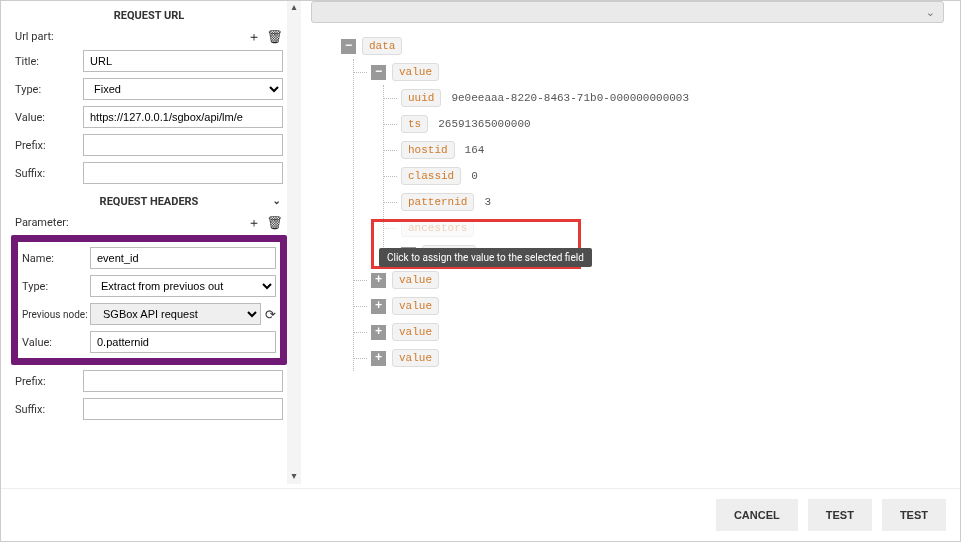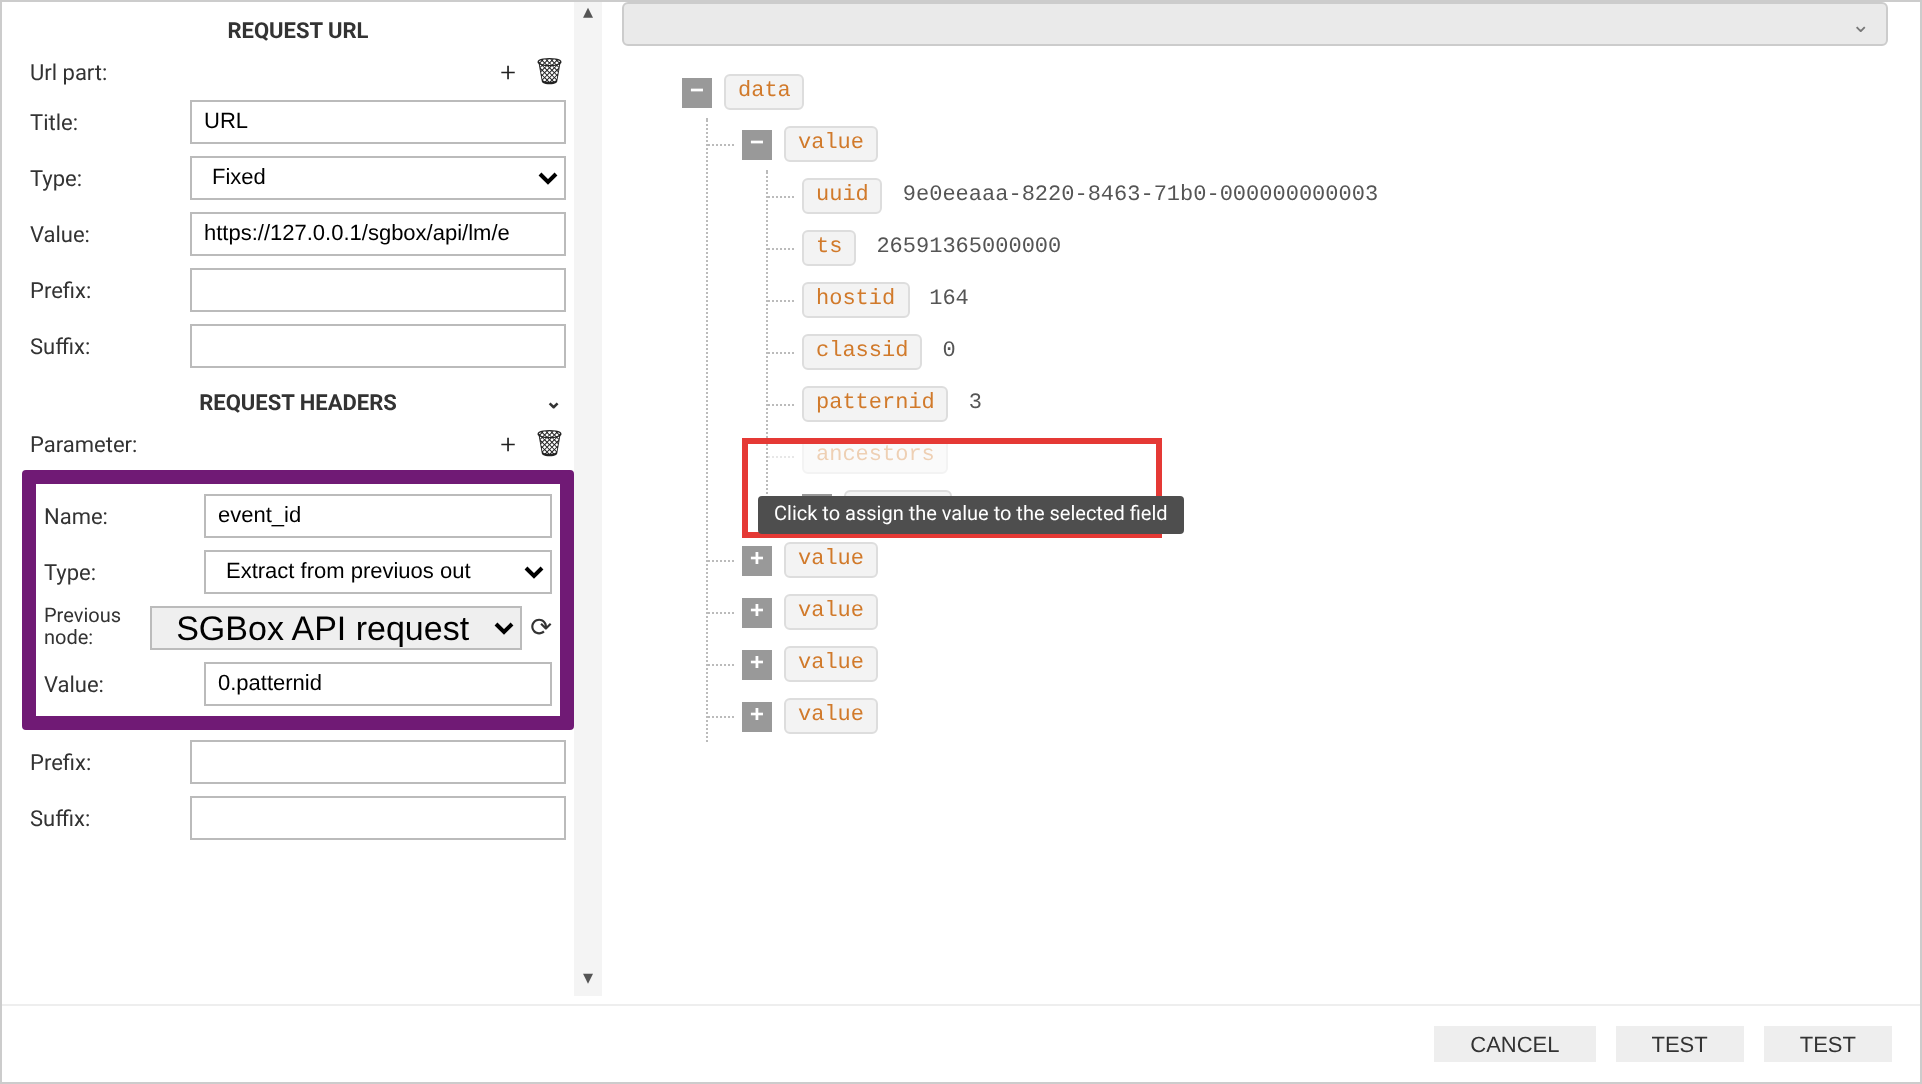--- a/index.html
+++ b/index.html
@@ -91,21 +91,20 @@
     width: 68px;
     font-size: 11px;
   }
   .row input[type=text], .row select {
     flex: 1;
     height: 22px;
     border: 1px solid #bbb;
     padding: 0 6px;
     font-size: 11px;
     background: #fff;
-    margin-left: 12px;
   }
   .row select {
     padding-right: 18px;
   }
   .toolbar-icons {
     display: flex;
     gap: 6px;
     justify-content: flex-start;
     padding: 2px 4px 4px;
     align-items: center;
@@ -135,21 +134,21 @@
   .prev-node-row .lbl2 {
     width: 68px;
     font-size: 10px;
     line-height: 11px;
   }
   .prev-node-row select {
     flex: 1;
     height: 22px;
     border: 1px solid #bbb;
     padding: 0 8px;
-    font-size: 17px;
+    font-size: 11px;
   }
   .refresh {
     margin-left: 4px;
     font-size: 13px;
     cursor: pointer;
   }
   .right-col {
     flex: 1;
     padding: 0 6px 0 10px;
     overflow: auto;
@@ -249,26 +248,26 @@
     font-family: -apple-system, BlinkMacSystemFont, "Segoe UI", Roboto, Arial, sans-serif;
   }
   .modal-footer {
     display: flex;
     justify-content: flex-end;
     gap: 10px;
     padding: 10px 14px;
     border-top: 1px solid #eee;
   }
   .btn {
-    height: 18px;
+    height: 32px;
     padding: 4px 18px;
     background: #eee;
     border: none;
     font-size: 11px;
-    font-weight: 400;
+    font-weight: 700;
     cursor: pointer;
     color: #333;
   }
   .root-tnode::before { display:none; }
   .root-tline::before { display:none; }
 </style>
 </head>
 <body>
 
 <div class="modal">

